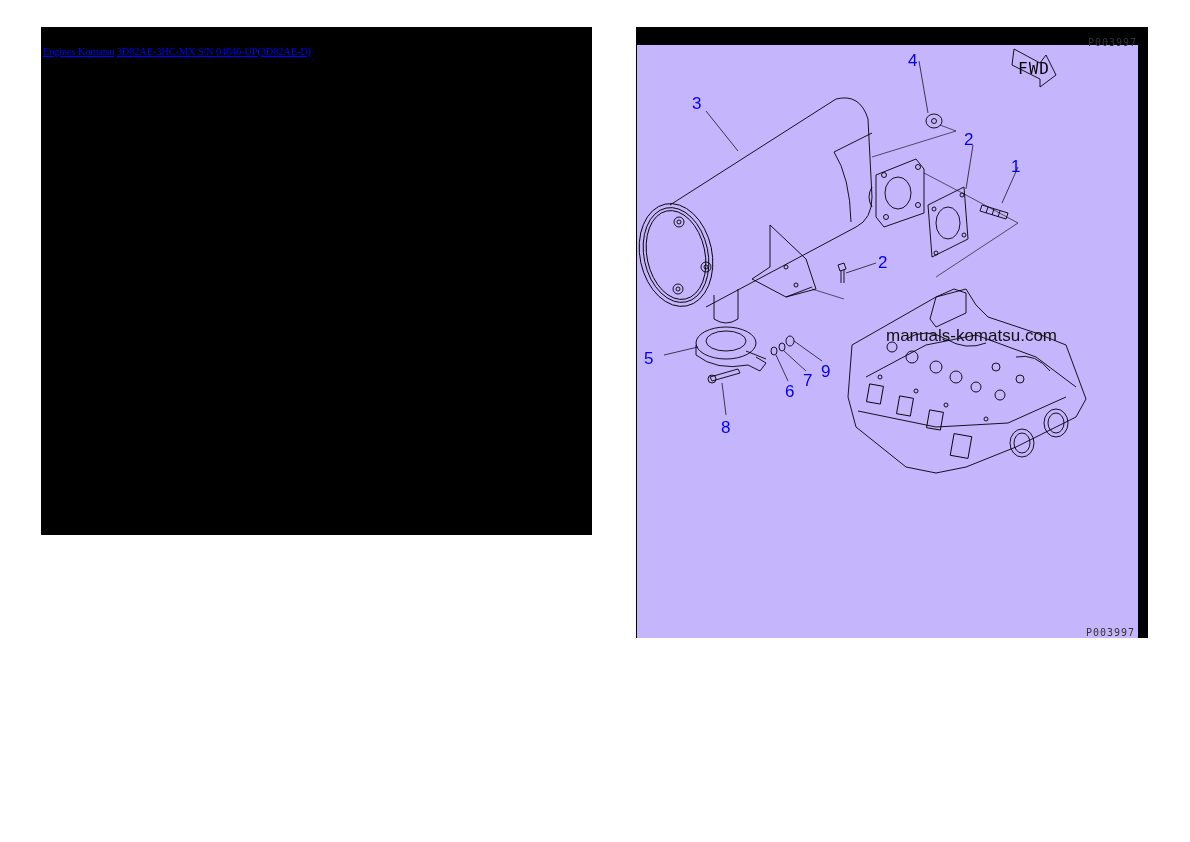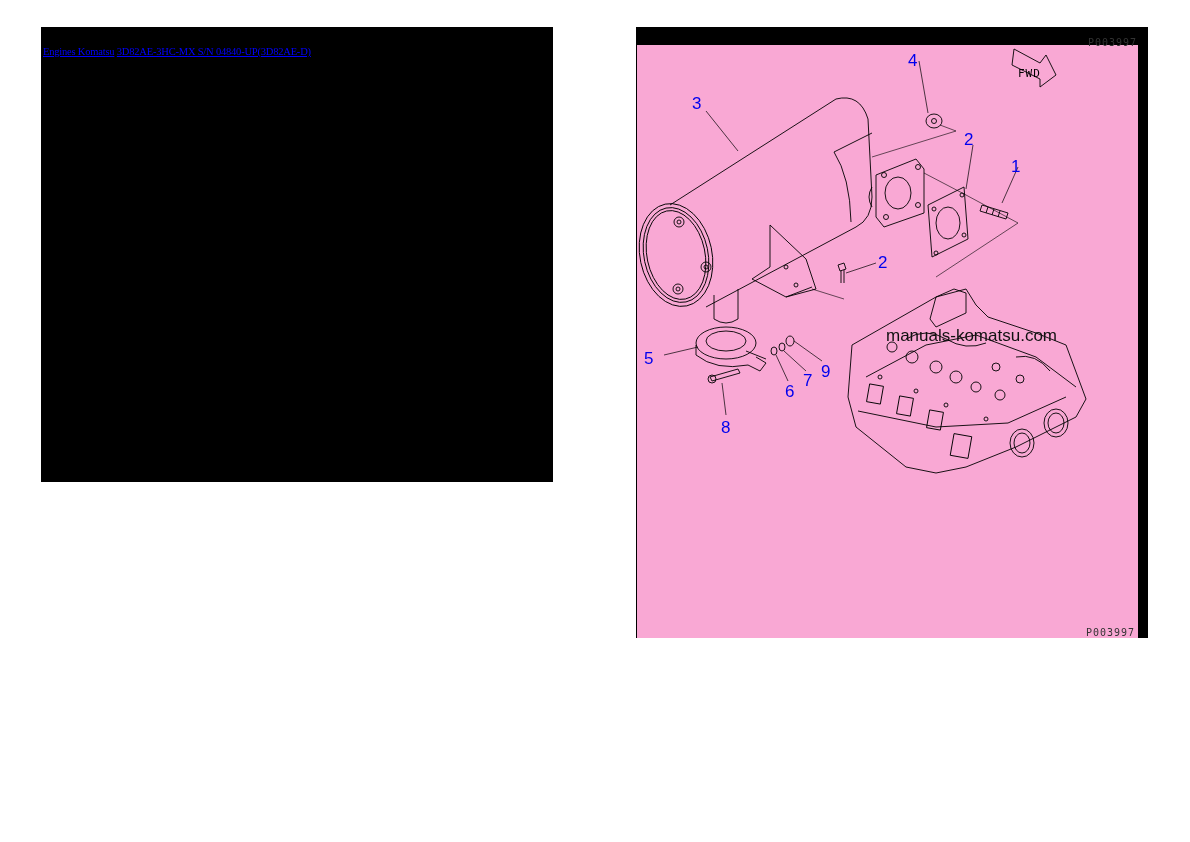--- a/index.html
+++ b/index.html
@@ -1,20 +1,20 @@
 <!DOCTYPE html>
 <html><head>
 <meta charset="utf-8">
 <style>
   html, body { margin: 0; padding: 0; background: #ffffff; }
   body { width: 1190px; height: 842px; position: relative; overflow: hidden; font-family: "DejaVu Serif", serif; }
-  .left-panel { position: absolute; left: 41px; top: 27px; width: 512px; height: 455px; background: #000000; }
+  .left-panel { position: absolute; left: 41px; top: 27px; width: 512px; height: 508px; background: #000000; padding-left: 39px; }
   .breadcrumb { position: absolute; left: 2px; top: 19px; font-family: "Liberation Serif", serif; font-size: 10.5px; line-height: 12px; white-space: nowrap; letter-spacing: -0.2px; }
   .breadcrumb a { color: #0000ff; text-decoration: underline; cursor: pointer; }
-  .diagram { position: absolute; left: 636px; top: 27px; width: 512px; height: 611px; background: #f9a8d4; }
+  .diagram { position: absolute; left: 636px; top: 27px; width: 512px; height: 611px; background: #c4b5fd; }
   .diagram .topbar { position: absolute; left: 0; top: 0; width: 512px; height: 18px; background: #000; }
   .diagram .rightbar { position: absolute; right: 0; top: 0; width: 10px; height: 611px; background: #000; }
   .diagram .leftline { position: absolute; left: 0; top: 0; width: 1px; height: 611px; background: #000; }
   .diagram svg { position: absolute; left: 0; top: 0; }
   .code { position: absolute; font-family: "DejaVu Sans Mono", monospace; font-size: 10px; color: #333; letter-spacing: 1px; }
   .callout { position: absolute; font-family: "Liberation Sans", sans-serif; font-size: 17px; color: #0000ee; line-height: 17px; }
   .watermark { position: absolute; font-family: "Liberation Sans", sans-serif; font-size: 17px; color: #111; line-height: 17px; }
 </style>
 </head>
 <body>
@@ -146,21 +146,21 @@
       <path d="M380 330 Q400 326 414 344"></path>
     </g>
 
     <g>
       <path d="M378 22 L404 36 L410 28 L420 48 L404 60 L404 52 L376 38 Z"></path>
     </g>
   </svg>
 
   <div class="code" style="left:452px; top:10px;">P003997</div>
   <div class="code" style="left:450px; top:600px;">P003997</div>
-  <div class="code" style="left:382px; top:40px; font-size:11px; color:#000;">FWD</div>
+  <div class="code" style="left:382px; top:32px; font-size:16px; color:#000;">FWD</div>
 
   <div class="watermark" style="left:250px; top:300px;text-align:center;">manuals-komatsu.com</div>
 
   <div class="callout" style="left:375px; top:131px;">1</div>
   <div class="callout" style="left:328px; top:104px;">2</div>
   <div class="callout" style="left:56px; top:68px;">3</div>
   <div class="callout" style="left:272px; top:25px;">4</div>
   <div class="callout" style="left:8px; top:323px;">5</div>
   <div class="callout" style="left:149px; top:356px;">6</div>
   <div class="callout" style="left:167px; top:345px;">7</div>

